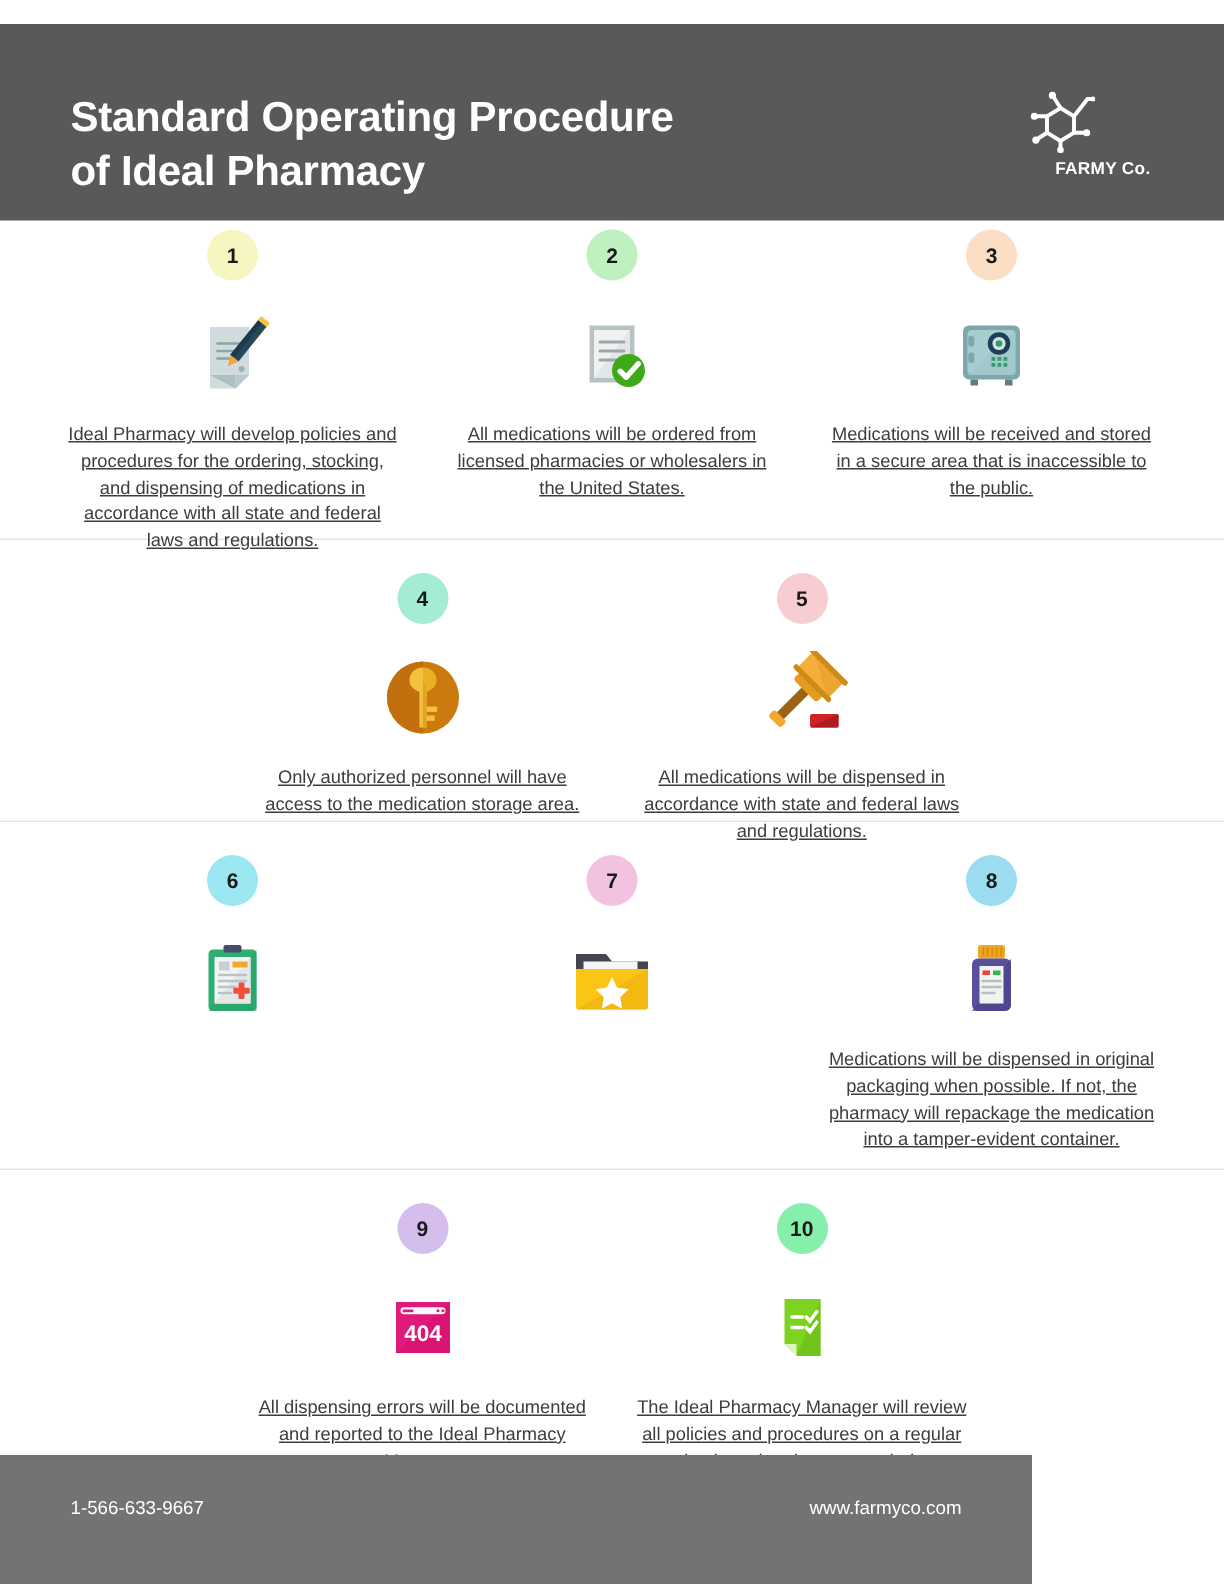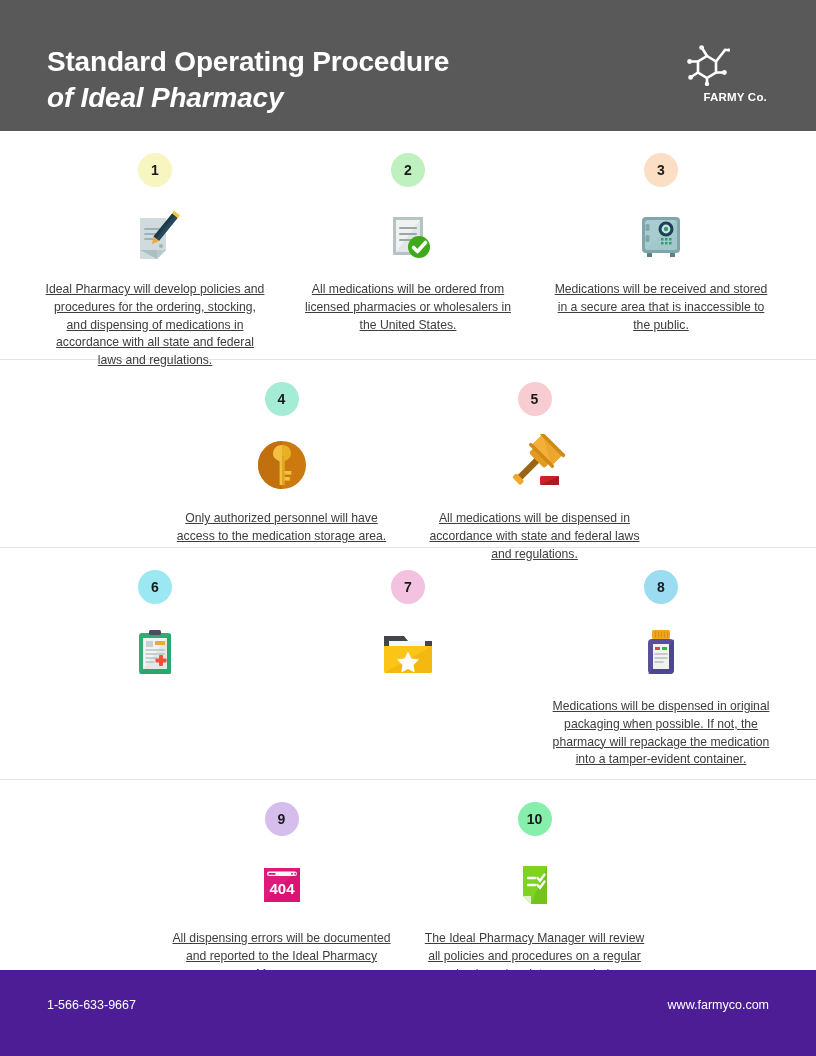--- a/index.html
+++ b/index.html
@@ -16,38 +16,38 @@
   .page {
     position: relative;
     width: 816px;
     height: 1056px;
     background: #ffffff;
   }
 
   
   .header {
     position: absolute;
-    left: 0; top: 0;
+    left: 0; top: 16px;
     width: 816px;
     height: 131px;
     background: #595959;
     box-sizing: border-box;
   }
   .header-title {
     position: absolute;
     left: 47px;
     top: 44px;
     width: 560px;
     color: #ffffff;
     font-size: 28px;
     font-weight: bold;
     line-height: 1.28;
     letter-spacing: -0.2px;
   }
-  .header-title .l2 { display: block; font-style: italic; }
+  .header-title .l2 { display: block; }
 
   .logo-block {
     position: absolute;
     right: 49px;
     top: 44px;
     width: 120px;
     text-align: right;
   }
   .logo-mark {
     display: block;
@@ -122,23 +122,23 @@
     line-height: 1.46;
     text-align: center;
     text-decoration: underline;
   }
 
   
   .footer {
     position: absolute;
     left: 0;
     bottom: 0;
-    width: 816px;
+    width: 688px;
     height: 86px;
-    background: #4c1d95;
+    background: #737373;
   }
   .footer-phone {
     position: absolute;
     left: 47px;
     top: 28px;
     color: #ffffff;
     font-size: 12.5px;
   }
   .footer-site {
     position: absolute;

